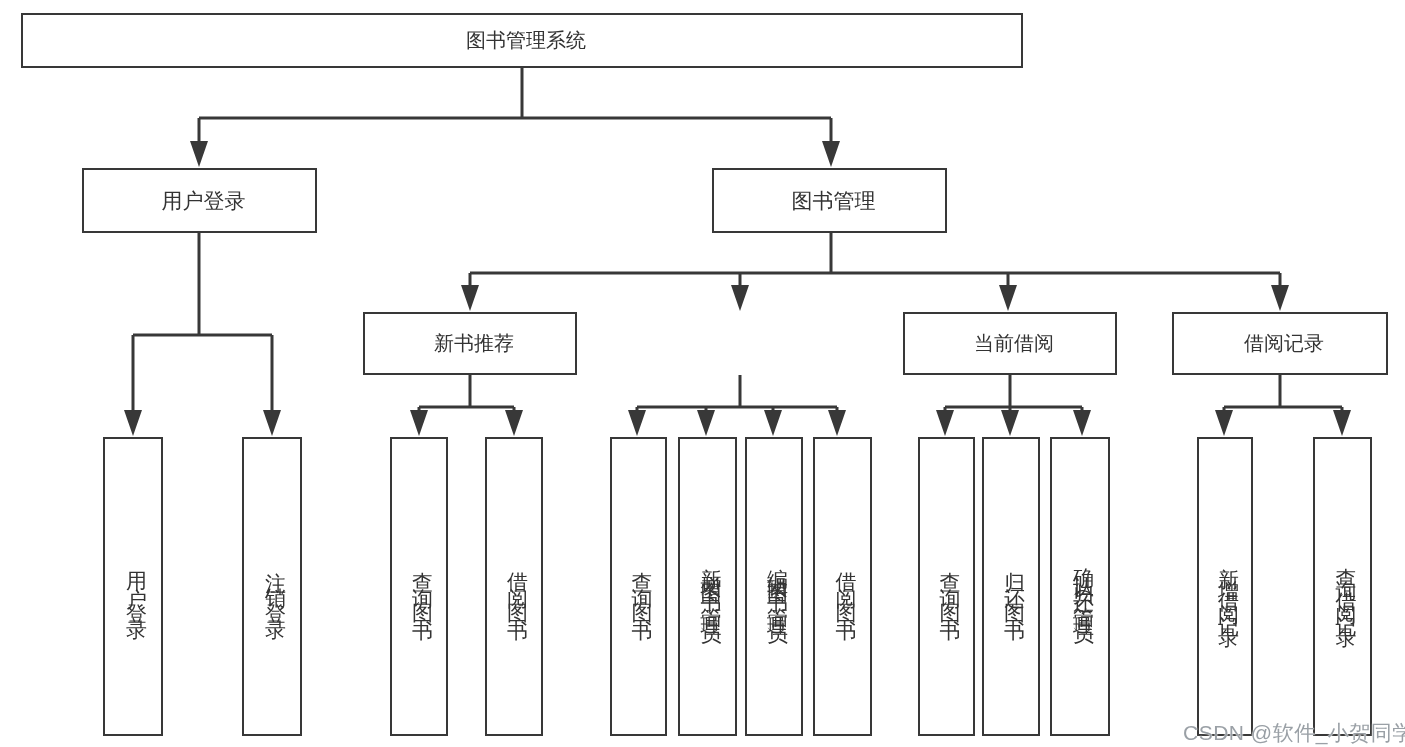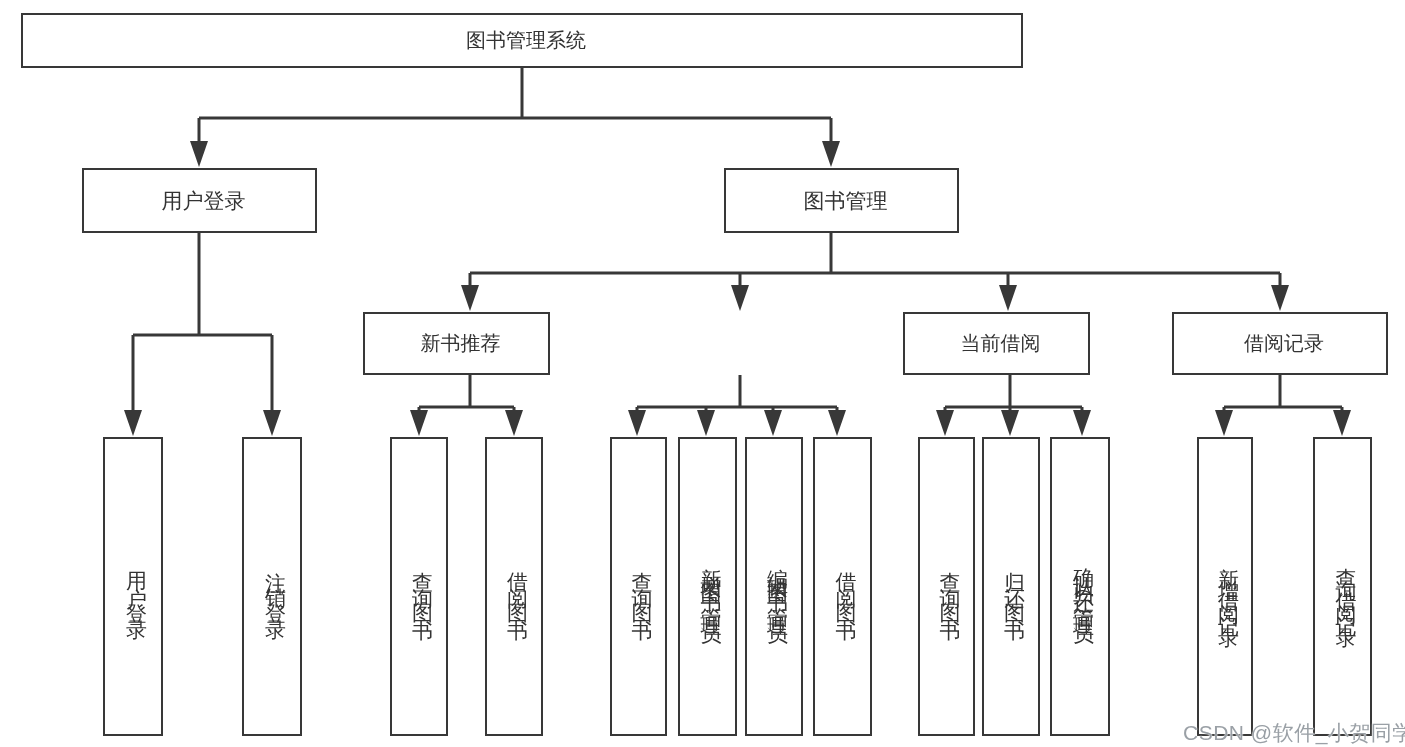--- a/index.html
+++ b/index.html
@@ -27,21 +27,21 @@
     box-sizing:border-box;
     border:2.5px solid var(--line);
     background:#fff;
     display:flex;align-items:center;justify-content:center;
     text-align:left;
     color:var(--text);
     padding-left:8px;
   }
   .lvl1{left:21px;top:13px;width:1002px;height:55px;font-size:20px;}
   .lvl2{top:168px;width:235px;height:65px;font-size:21px;}
-  .lvl3{top:312px;width:187px;height:63px;font-size:20px;}
+  .lvl3{top:312px;width:214px;height:63px;font-size:20px;}
   .leaf{top:437px;height:299px;font-size:21px;}
   .leaf .vtext{
     writing-mode:vertical-rl;
     text-orientation:mixed;
     white-space:nowrap;
     line-height:1;
   }
   .ls-l .vtext{letter-spacing:16px;}
   .ls-m .vtext{letter-spacing:12px;}
   .ls-s .vtext{letter-spacing:8px;}
@@ -110,21 +110,21 @@
       <polygon points="1073,410 1091,410 1082,436"></polygon>
 
       <polygon points="1215,410 1233,410 1224,436"></polygon>
       <polygon points="1333,410 1351,410 1342,436"></polygon>
     </g>
   </svg>
 
   <div class="node lvl1">图书管理系统</div>
 
   <div class="node lvl2" style="left:82px;">用户登录</div>
-  <div class="node lvl2" style="left:712px;margin-left:12px;">图书管理</div>
+  <div class="node lvl2" style="left:712px;">图书管理</div>
 
   <div class="node lvl3" style="left:363px;">新书推荐</div>
   <div class="node lvl3" style="left:903px;">当前借阅</div>
   <div class="node lvl3" style="left:1172px;width:216px;">借阅记录</div>
 
   <div class="node leaf ls-l" style="left:103px;width:60px;">
     <span class="vtext">用户登录</span>
   </div>
   <div class="node leaf ls-l" style="left:242px;width:60px;">
     <span class="vtext">注销登录</span>

